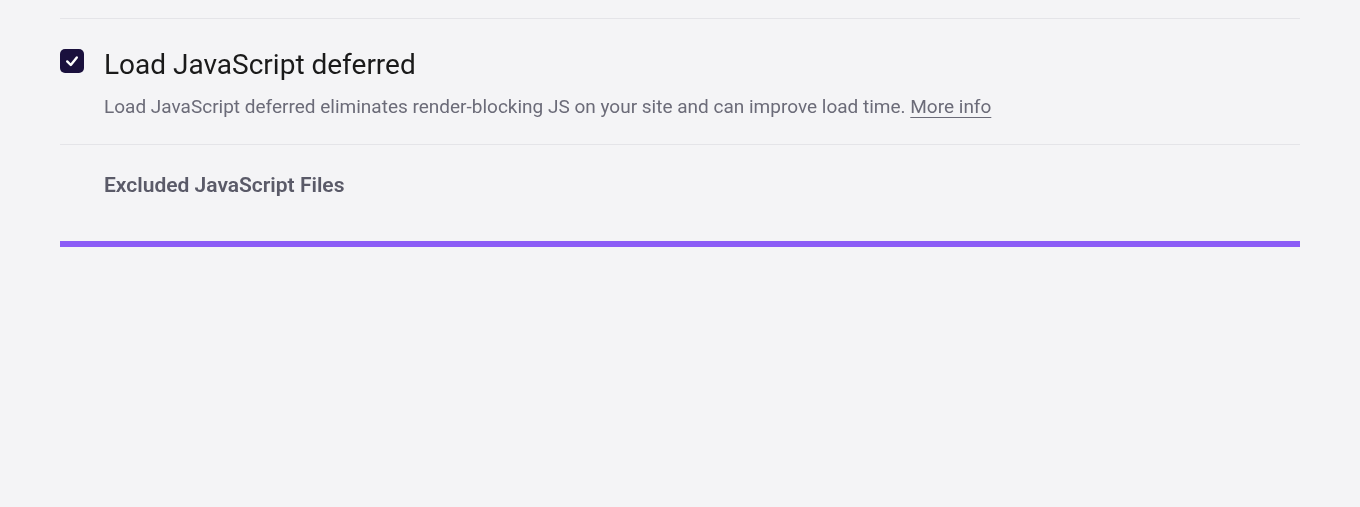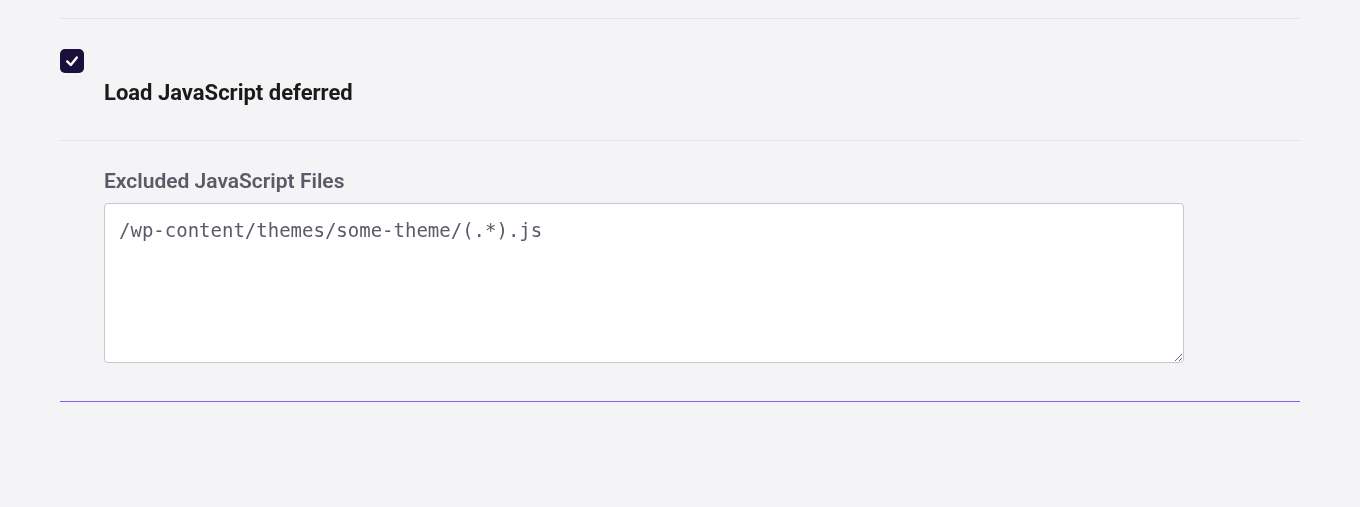--- a/index.html
+++ b/index.html
@@ -12,21 +12,21 @@
       color: #1a1a1a;
     }
     .section {
       border-top: 1px solid #e4e4e8;
       padding: 28px 0 22px 0;
     }
     .section.first {
       margin-top: 18px;
     }
     .section.last {
-      border-bottom: 1px solid #8b5cf6;
+      border-bottom: 6px solid #8b5cf6;
       padding-bottom: 34px;
     }
     .row {
       display: flex;
       align-items: flex-start;
       gap: 20px;
     }
     .checkbox {
       width: 24px;
       height: 24px;
@@ -35,26 +35,25 @@
       display: inline-flex;
       align-items: center;
       justify-content: center;
       flex-shrink: 0;
       margin-top: 2px;
       cursor: pointer;
     }
     .checkbox svg { width: 16px; height: 16px; }
     .content { flex: 1; }
     .title {
-      font-size: 22px;
-      font-weight: 700;
+      font-size: 28px;
+      font-weight: 400;
       color: #1a1a1a;
       margin-bottom: 10px;
       line-height: 1.3;
-      margin-top: 32px;
     }
     .desc {
       font-size: 19px;
       color: #6b6b78;
       line-height: 1.5;
     }
     .more-link {
       color: #6b6b78;
       text-decoration: underline;
       cursor: pointer;
@@ -96,22 +95,24 @@
 
 <div class="section first">
   <div class="row">
     <span class="checkbox">
       <svg viewBox="0 0 20 20" fill="none" stroke="#ffffff" stroke-width="3" stroke-linecap="round" stroke-linejoin="round">
         <polyline points="4 10.5 8.5 15 16 5.5"></polyline>
       </svg>
     </span>
     <div class="content">
       <div class="title">Load JavaScript deferred</div>
+      <div class="desc">
+        <span>Load JavaScript deferred eliminates render-blocking JS on your site and can improve load time. </span><a class="more-link">More info</a>
+      </div>
     </div>
   </div>
 </div>
 
 <div class="section last">
   <div class="indent">
     <div class="sub-title">Excluded JavaScript Files</div>
-    <textarea class="excluded" style="">/wp-content/themes/some-theme/(.*).js</textarea>
   </div>
 </div>
 
 </body></html>

